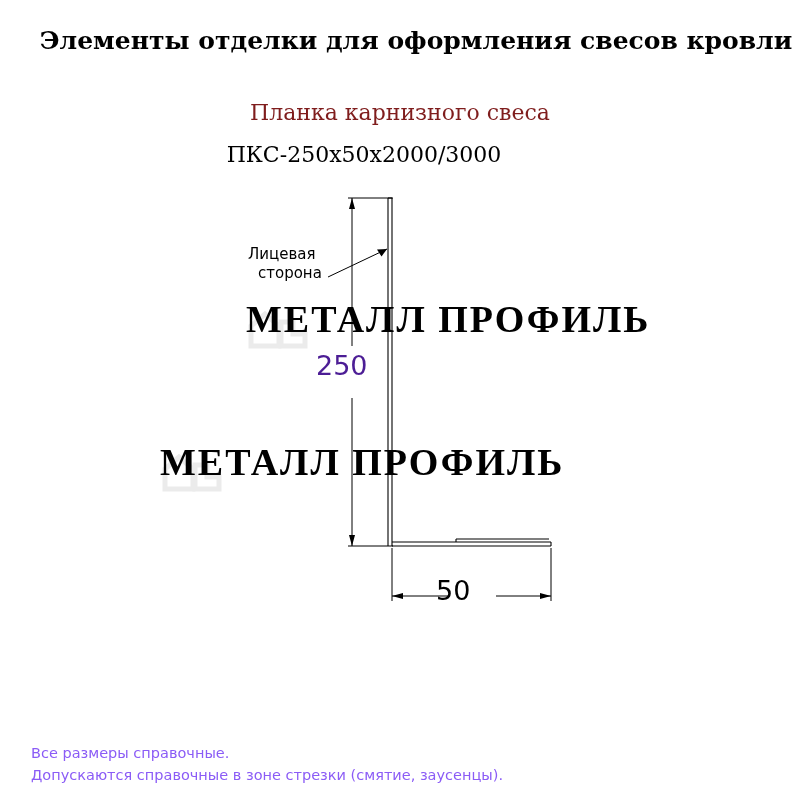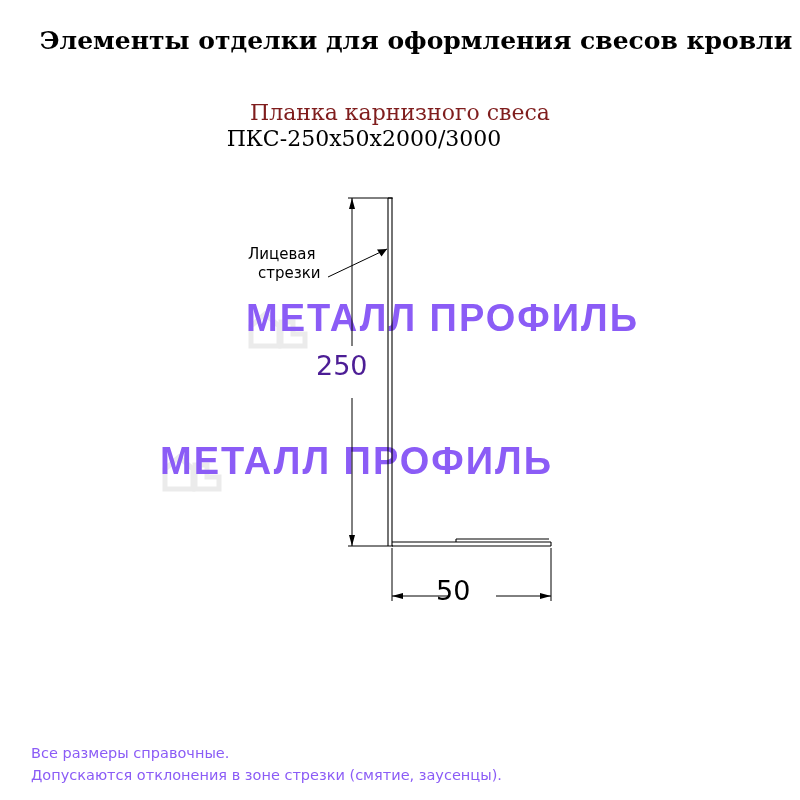--- a/index.html
+++ b/index.html
@@ -40,34 +40,34 @@
     top: 100px;
     left: 0;
     width: 800px;
     text-align: center;
     font-family: "DejaVu Serif", "Liberation Serif", serif;
     font-size: 22px;
     color: #7f1d1d;
   }
   .sub-title-2 {
     position: absolute;
-    top: 126px;
+    top: 142px;
     left: 0;
     width: 728px;
     text-align: center;
     font-family: "DejaVu Serif", "Liberation Serif", serif;
     font-size: 22px;
     color: #000;
   }
 
   
   .watermark {
     position: absolute;
-    color: #8b5cf6;
-    font-family: Liberation Sans, sans-serif;
+    color: #000000;
+    font-family: Liberation Serif, serif;
     font-weight: bold;
     font-size: 38px;
     letter-spacing: 2px;
     white-space: nowrap;
     user-select: none;
   }
   .wm-1 { left: 246px; top: 297px; }
   .wm-2 { left: 160px; top: 440px; }
   .wm-logo {
     position: absolute;
@@ -183,23 +183,23 @@
       <line x1="392" y1="596" x2="551" y2="596"></line>
       <line x1="392" y1="548" x2="392" y2="601"></line>
       <line x1="551" y1="548" x2="551" y2="601"></line>
       <polygon points="392,596 403,593 403,599" fill="#000" stroke="none"></polygon>
       <polygon points="551,596 540,593 540,599" fill="#000" stroke="none"></polygon>
       <rect x="450" y="583" width="46" height="24" fill="#ffffff" stroke="none"></rect>
     </g>
   </svg>
 
   <div class="ann-label ann-face-1">Лицевая</div>
-  <div class="ann-label ann-face-2">стрезки</div>
+  <div class="ann-label ann-face-2">сторона</div>
 
   <div class="dim-vert">250</div>
   <div class="dim-horiz">50</div>
 
   <div class="footer">
     <div>Все размеры справочные.</div>
-    <div>Допускаются отклонения в зоне стрезки (смятие, заусенцы).</div>
+    <div>Допускаются справочные в зоне стрезки (смятие, заусенцы).</div>
   </div>
 
 </div>
 
 </body></html>

